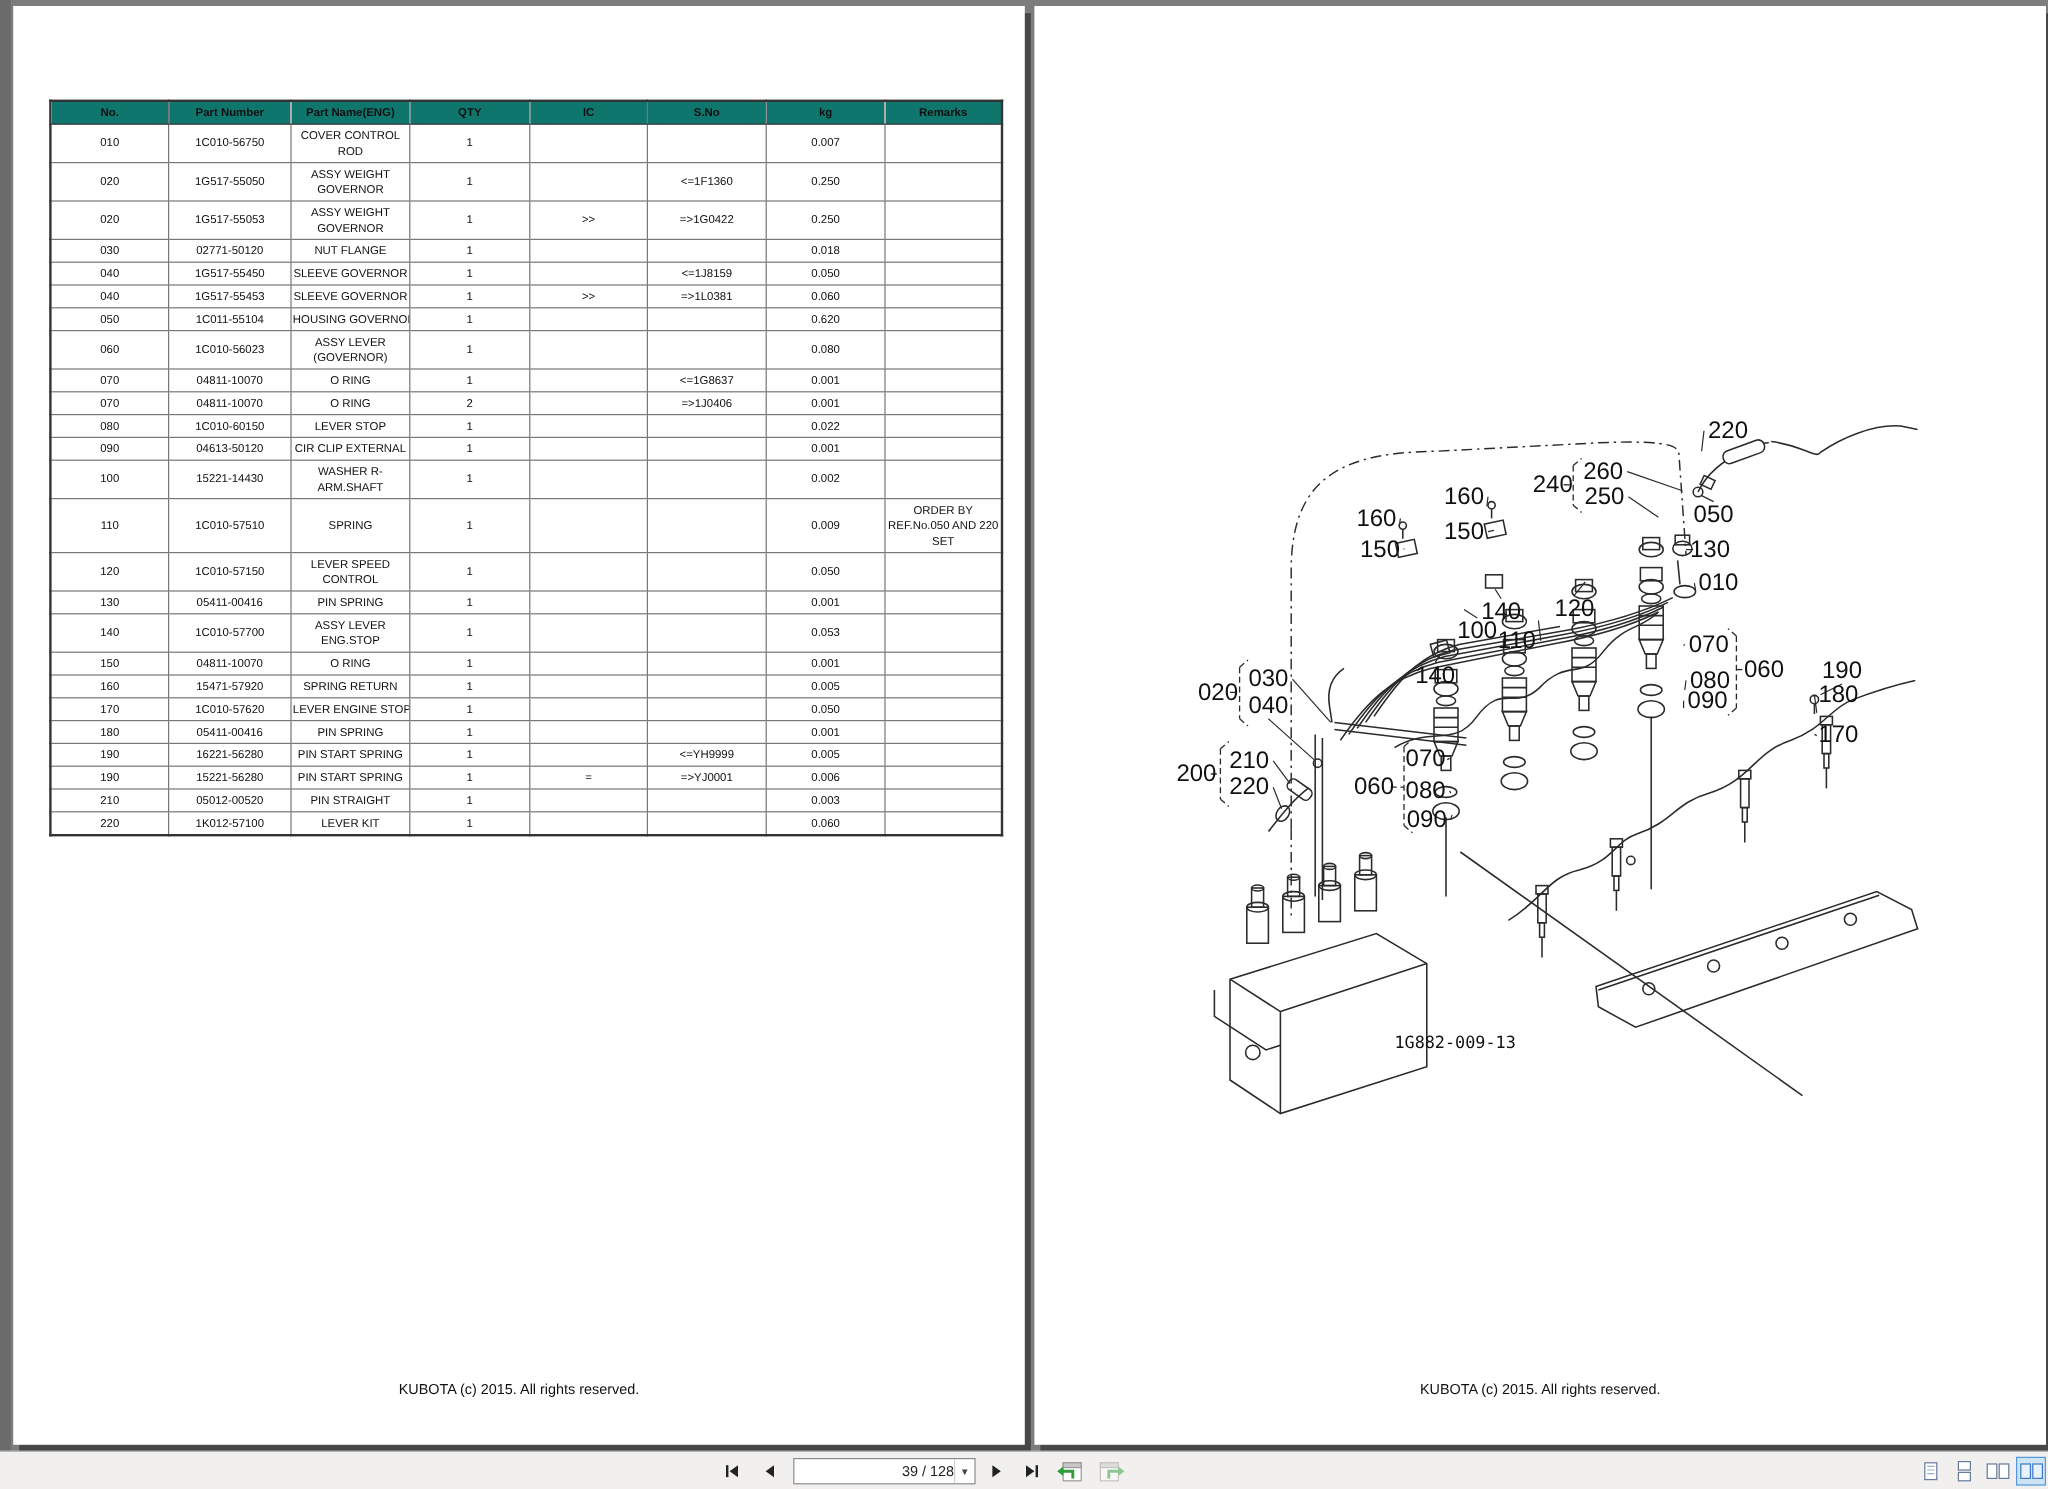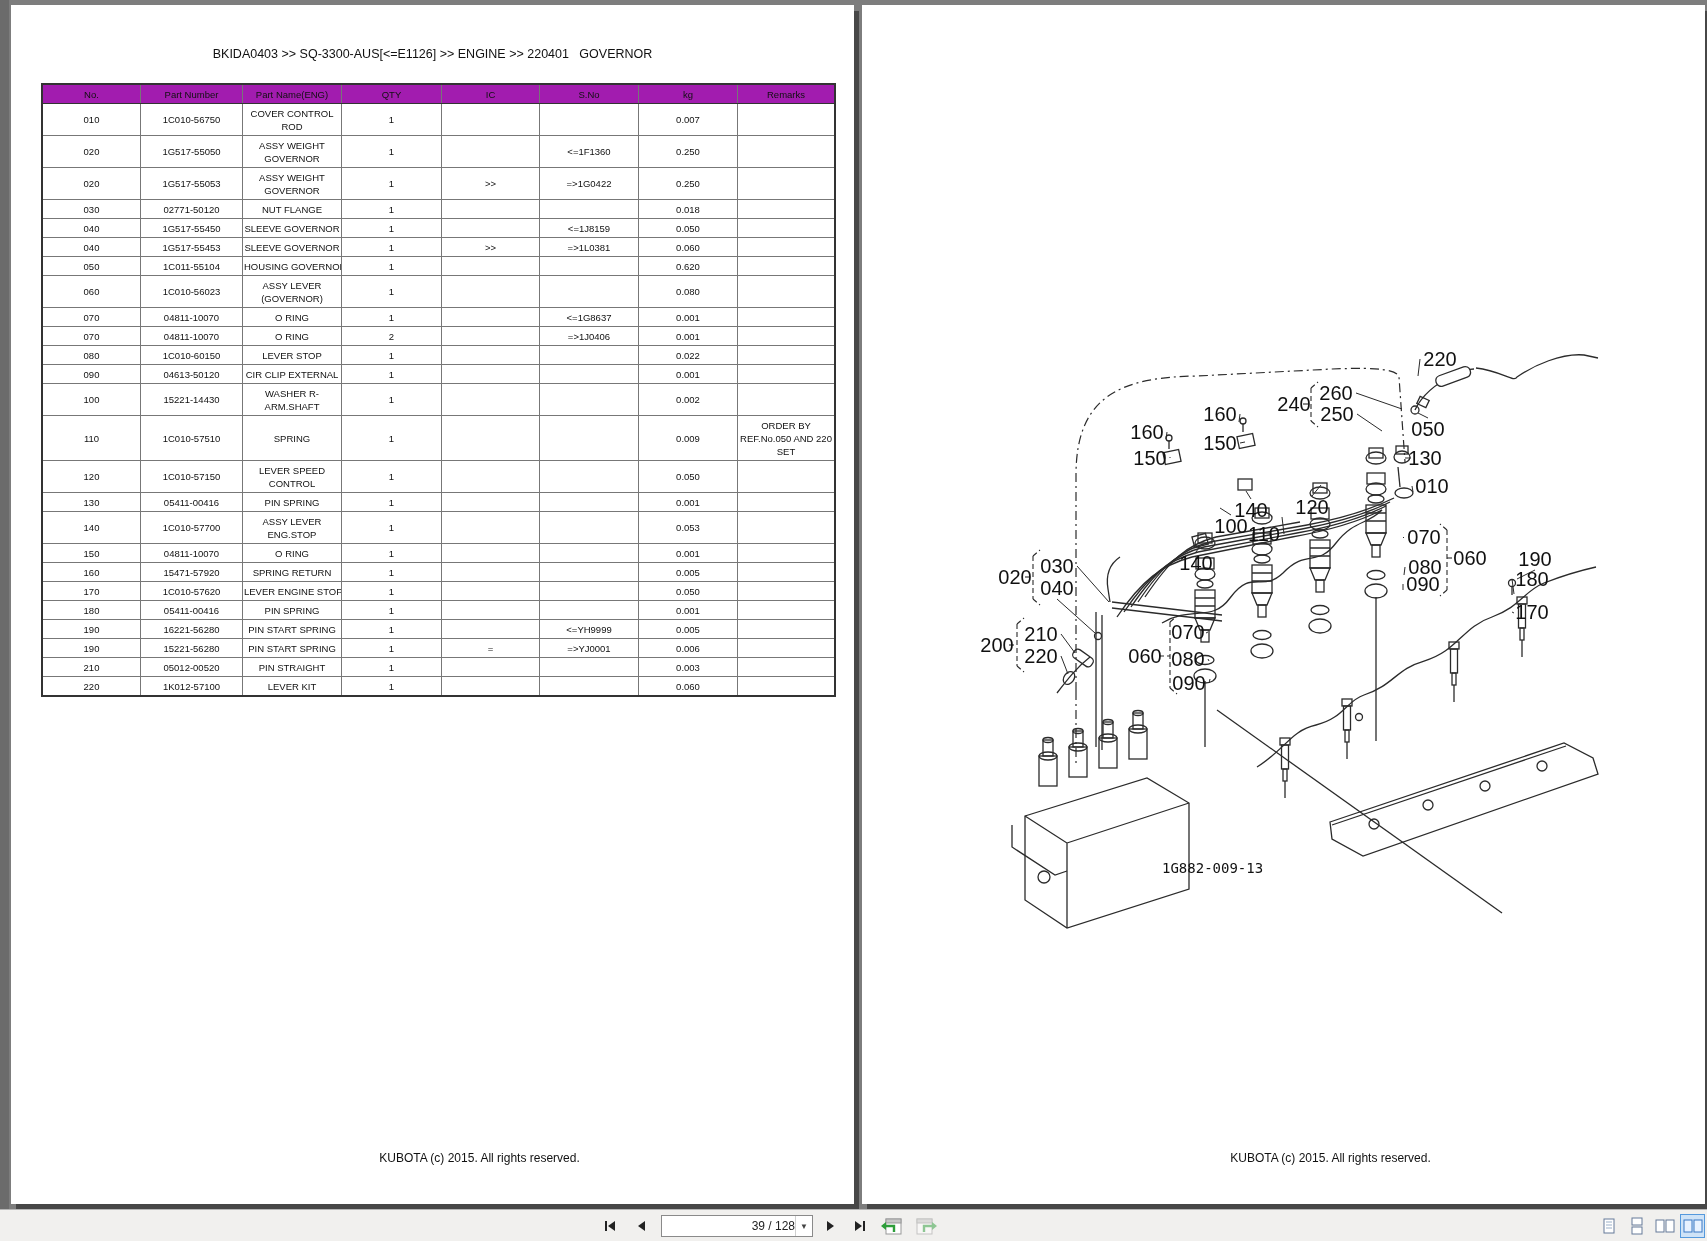--- a/index.html
+++ b/index.html
@@ -6,28 +6,28 @@
     background:#7d7d7d;font-family:"Liberation Sans",sans-serif;}
   .viewer{position:absolute;left:0;top:0;width:1707px;height:1209px;background:#7d7d7d;}
   .left-edge{position:absolute;left:0;top:0;width:9px;height:1209px;background:#6b6b6b;}
   .page{position:absolute;top:5px;width:843px;height:1199px;background:#ffffff;
     box-shadow:5px 6px 0 0 #474747;}
   .page.left{left:11px;}
   .page.right{left:862px;}
   .page-header{position:absolute;left:0;top:42px;width:100%;text-align:center;
     font-size:12.5px;color:#111;white-space:pre;}
   .page-footer{position:absolute;left:0;top:1146px;width:100%;text-align:center;
-    font-size:12px;color:#111;padding-left:47px;}
+    font-size:12px;color:#111;}
   
   table.parts{position:absolute;left:30px;top:78px;width:768px;border-collapse:collapse;
     table-layout:fixed;font-size:9.5px;color:#101010;}
   table.parts th,table.parts td{border:1px solid #777;text-align:center;vertical-align:middle;
     padding:2.5px 1px;line-height:13px;white-space:pre;overflow:hidden;}
   table.parts{border:2px solid #333;}
-  table.parts th{background:#a21caf;font-weight:normal;border-bottom:1.5px solid #333;}
+  table.parts th{background:#0f766e;font-weight:bold;border-bottom:1.5px solid #333;}
   table.parts tr.group-start td{border-top:1.5px solid #333;}
   
   svg.diagram{position:absolute;left:0;top:0;width:843px;height:1199px;}
   svg.diagram *{vector-effect:none;}
   .sketch{stroke:#2b2b2b;fill:none;stroke-width:1.3;}
   .sketch-fill{stroke:#2b2b2b;fill:#ffffff;stroke-width:1.3;}
   .dashdot{stroke:#2b2b2b;fill:none;stroke-width:1.2;stroke-dasharray:9 4 2 4;}
   
   .toolbar{position:absolute;left:0;top:1209px;width:1707px;height:32px;background:#f1f0ee;
     border-top:1px solid #b5b5b5;}
@@ -42,21 +42,20 @@
     justify-content:center;}
   .layout-btn.active{background:#cfe3f7;border:1px solid #5599dd;box-sizing:border-box;}
 </style>
 </head>
 <body>
 
 <div class="viewer">
   <div class="left-edge"></div>
 
   <div class="page left">
-    <div class="page-header">BKIDA0403 &gt;&gt; SQ-3300-AUS[&lt;=E1126] &gt;&gt; ENGINE &gt;&gt; 220401   GOVERNOR</div>
     <table class="parts">
       <thead>
           <tr id="thead-row">
             <th style="width: 95px;">No.</th>
             <th style="width: 99px;">Part Number</th>
             <th style="width: 96px;">Part Name(ENG)</th>
             <th style="width: 97px;">QTY</th>
             <th style="width: 95px;">IC</th>
             <th style="width: 96px;">S.No</th>
             <th style="width: 96px;">kg</th>

